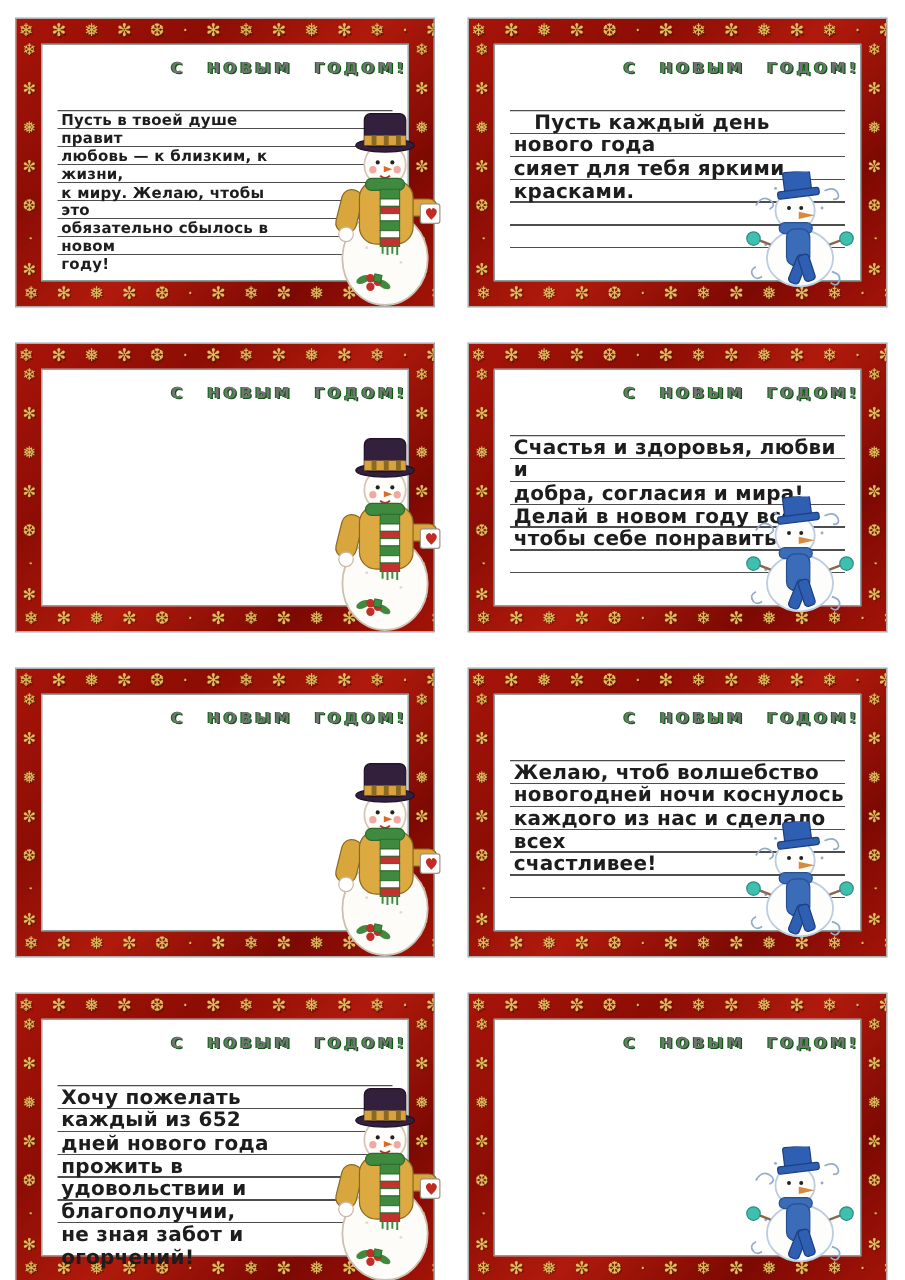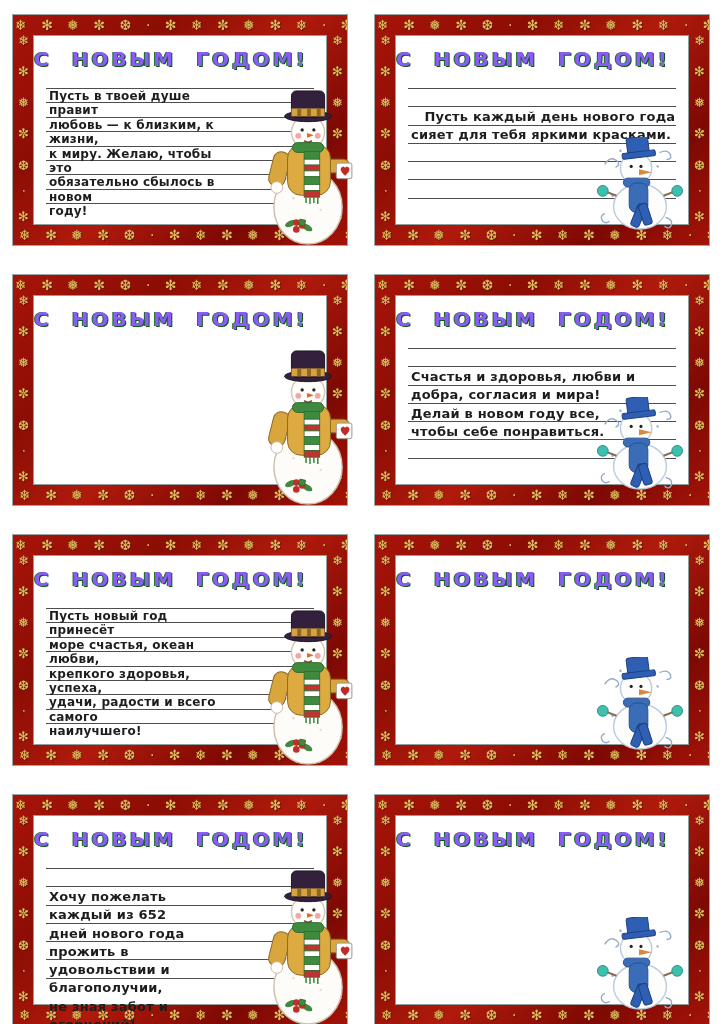--- a/index.html
+++ b/index.html
@@ -39,26 +39,26 @@
   .strip-l { top:18px; bottom:18px; left:0; width:20px; font-size:13px; line-height:20px; letter-spacing:6px; writing-mode:vertical-rl; }
   .strip-r { top:18px; bottom:18px; right:0; width:20px; font-size:13px; line-height:20px; letter-spacing:6px; writing-mode:vertical-rl; }
   .inner {
     position:absolute; inset:20px;
     background:#ffffff;
     border:1px solid #8f9d9d;
     z-index:2;
   }
   .title {
     margin-top:11px;
-    text-align:left;
-    font-size:20px;
+    text-align:right;
+    font-size:12px;
     font-weight:bold;
     letter-spacing:3px;
     word-spacing:10px;
-    color:#8b5cf6;
+    color:#737373;
     text-shadow:1px 1px 0 #0a5a10, -1px 0 0 #12701a;
   }
   .writing {
     position:absolute; left:12px; right:12px; top:52px; bottom:12px;
     border-top:1px solid #4d4d4d;
     background-image:repeating-linear-gradient(to bottom,
       transparent 0 calc(var(--lh) - 1px),
       #4d4d4d calc(var(--lh) - 1px) var(--lh));
     z-index:2;
   }
@@ -66,21 +66,21 @@
     white-space:pre-line;
     line-height:var(--lh);
     color:#1d1d1d;
     font-weight:600;
     padding-left:3px;
     letter-spacing:0.2px;
   }
   .lines-sm { --lh:14.4px; }
   .lines-sm .msg { font-size:12px; }
   .lines-lg { --lh:18.3px; }
-  .lines-lg .msg { font-size:13px;margin-top:19px; }
+  .lines-lg .msg { font-size:16px; }
   .c-left .msg { margin-right:82px; }
   .sm-a {
     position:absolute; right:-9px; bottom:0px;
     width:94px; height:156px; z-index:4;
   }
   .sm-b {
     position:absolute; right:24px; bottom:14px;
     width:90px; height:94px; z-index:4;
   }
 </style>
@@ -233,40 +233,39 @@
       </svg>
   </div>
 
   <div class="card c-left lines-sm">
     <div class="strip strip-t">❄ ✻ ❅ ✼ ❆ · ✻ ❄ ✼ ❅ ✻ ❄ · ✼ ❆ ✻ ❅ ✼ ❄ ✻ · ❅ ✼ ❆ ✻ ❄</div>
     <div class="strip strip-b">❄ ✻ ❅ ✼ ❆ · ✻ ❄ ✼ ❅ ✻ ❄ · ✼ ❆ ✻ ❅ ✼ ❄ ✻ · ❅ ✼ ❆ ✻ ❄</div>
     <div class="strip strip-l">❄ ✻ ❅ ✼ ❆ · ✻ ❄ ✼ ❅ ✻ ❄</div>
     <div class="strip strip-r">❄ ✻ ❅ ✼ ❆ · ✻ ❄ ✼ ❅ ✻ ❄</div>
     <div class="inner">
       <h2 class="title">С НОВЫМ ГОДОМ!</h2>
-      <div class="writing">
-        <p class="msg">Пусть новый год принесёт
-море счастья, океан любви,
-крепкого здоровья, успеха,
-удачи, радости и всего самого
-наилучшего!</p>
-      </div>
     </div>
     <svg class="sm-a">
         <use href="#snowman-a"></use>
       </svg>
   </div>
 
   <div class="card c-right lines-lg">
     <div class="strip strip-t">❄ ✻ ❅ ✼ ❆ · ✻ ❄ ✼ ❅ ✻ ❄ · ✼ ❆ ✻ ❅ ✼ ❄ ✻ · ❅ ✼ ❆ ✻ ❄</div>
     <div class="strip strip-b">❄ ✻ ❅ ✼ ❆ · ✻ ❄ ✼ ❅ ✻ ❄ · ✼ ❆ ✻ ❅ ✼ ❄ ✻ · ❅ ✼ ❆ ✻ ❄</div>
     <div class="strip strip-l">❄ ✻ ❅ ✼ ❆ · ✻ ❄ ✼ ❅ ✻ ❄</div>
     <div class="strip strip-r">❄ ✻ ❅ ✼ ❆ · ✻ ❄ ✼ ❅ ✻ ❄</div>
     <div class="inner">
       <h2 class="title">С НОВЫМ ГОДОМ!</h2>
+      <div class="writing">
+        <p class="msg">Желаю, чтоб волшебство
+новогодней ночи коснулось
+каждого из нас и сделало всех
+счастливее!</p>
+      </div>
     </div>
     <svg class="sm-b">
         <use href="#snowman-b"></use>
       </svg>
   </div>
 
   <div class="card c-left lines-lg">
     <div class="strip strip-t">❄ ✻ ❅ ✼ ❆ · ✻ ❄ ✼ ❅ ✻ ❄ · ✼ ❆ ✻ ❅ ✼ ❄ ✻ · ❅ ✼ ❆ ✻ ❄</div>
     <div class="strip strip-b">❄ ✻ ❅ ✼ ❆ · ✻ ❄ ✼ ❅ ✻ ❄ · ✼ ❆ ✻ ❅ ✼ ❄ ✻ · ❅ ✼ ❆ ✻ ❄</div>
     <div class="strip strip-l">❄ ✻ ❅ ✼ ❆ · ✻ ❄ ✼ ❅ ✻ ❄</div>

